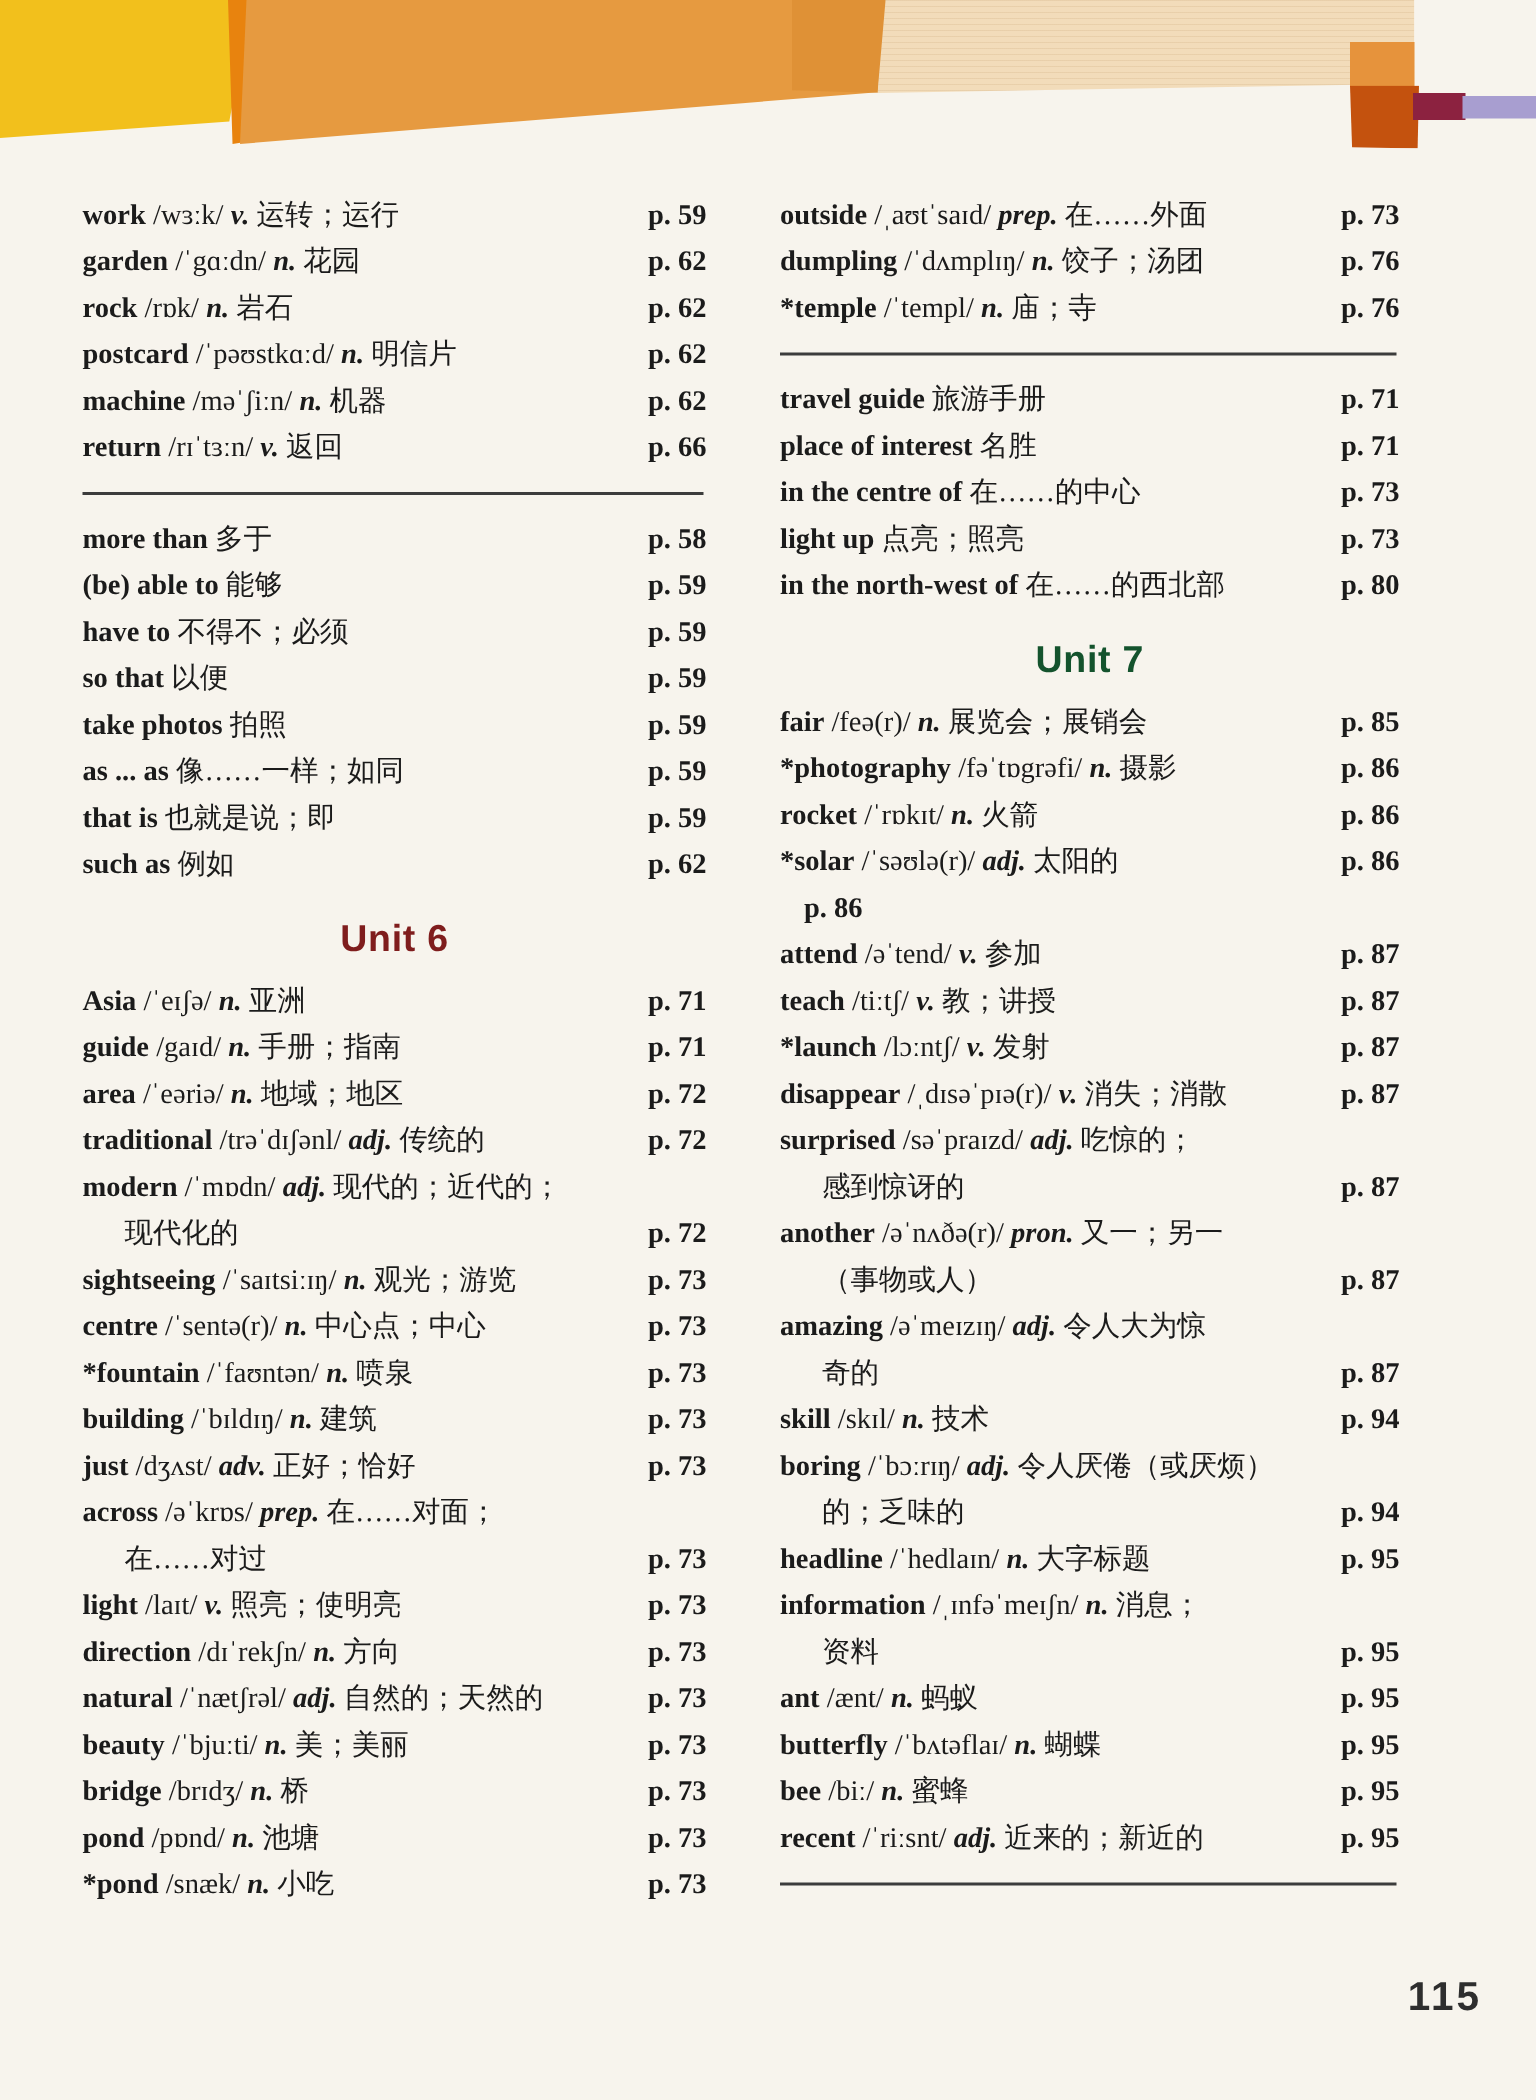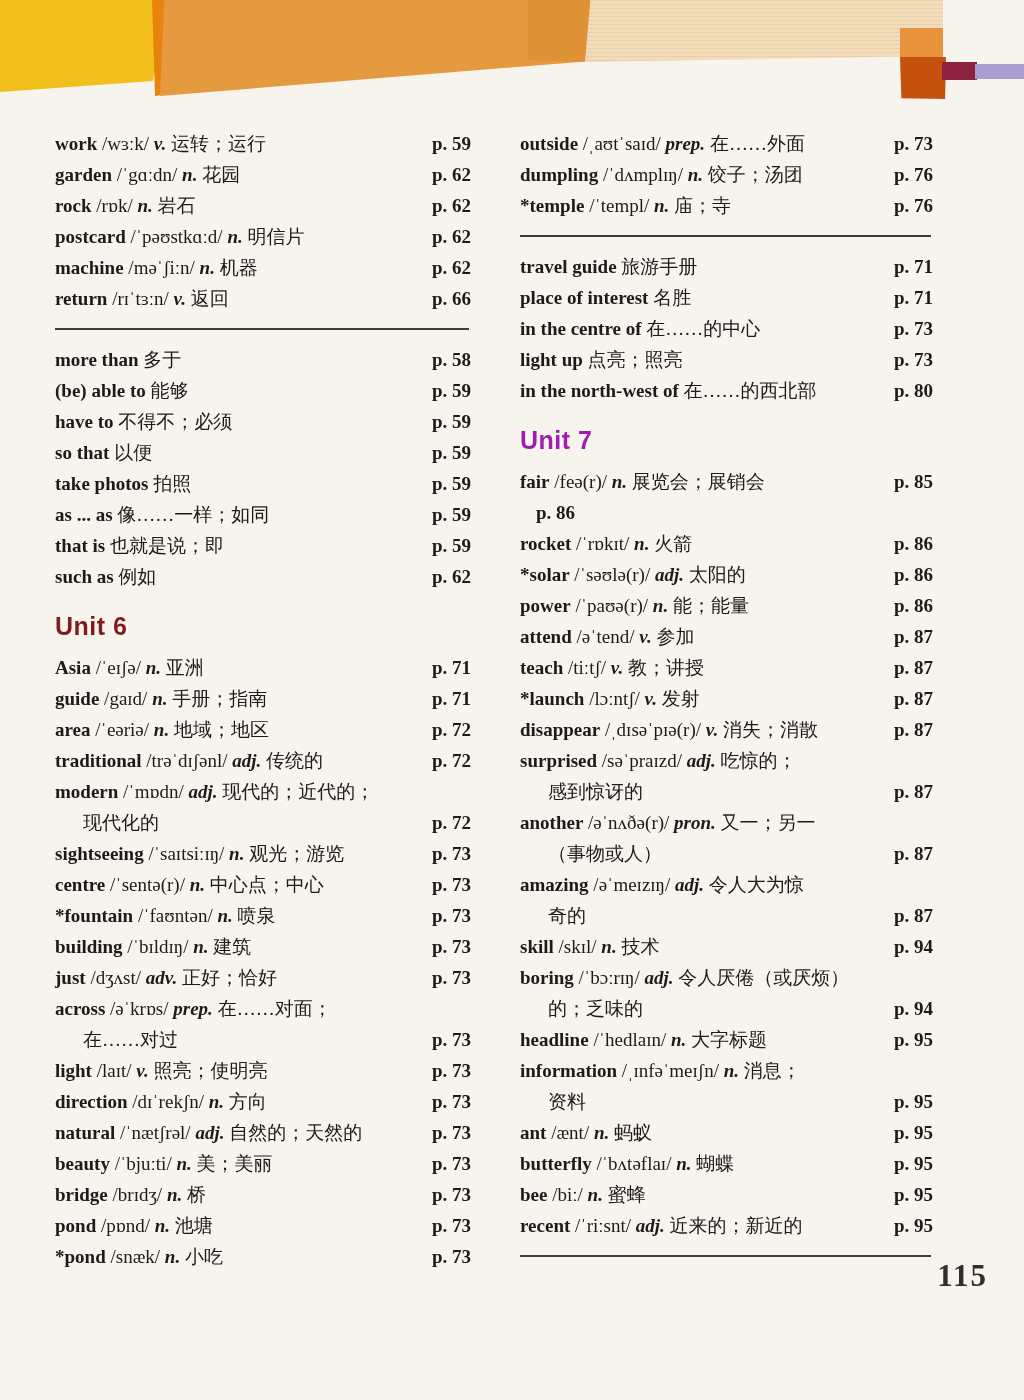--- a/index.html
+++ b/index.html
@@ -22,42 +22,42 @@
   #dec-beige{left:585px;top:0;width:358px;height:62px;
     clip-path:polygon(1.5% 0,100% 0,100% 90%,0 100%);
     background-image:repeating-linear-gradient(180deg, rgba(190,150,100,.18) 0 1px, transparent 1px 4px);}
   #dec-orange-square{left:900px;top:28px;width:43px;height:30px;}
   #dec-rust-square{left:900px;top:57px;width:46px;height:42px;
     clip-path:polygon(0 0,100% 0,98% 100%,3% 98%);}
   #dec-maroon-square{left:942px;top:62px;width:35px;height:18px;}
   #dec-purple-bar{left:975px;top:64px;width:49px;height:15px;}
 
   
-  .vcol{position:absolute;top:128px;}
+  .vcol{position:absolute;top:128px;text-align:center;}
   #left-column{left:55px;width:416px;}
   #right-column{left:520px;width:413px;}
 
   .row{display:flex;justify-content:space-between;align-items:baseline;
     height:31px;line-height:31px;font-size:19px;white-space:nowrap;}
   .txt{overflow:visible;}
   .en{font-weight:bold;}
   .ipa{font-weight:normal;}
   .pos{font-weight:bold;font-style:italic;}
   .zh{font-weight:normal;}
   .pg{font-weight:bold;margin-left:16px;flex:0 0 auto;}
   .row.cont .txt{padding-left:28px;}
 
   .divider{border-top:2px solid #3c3c3c;margin:14px 2px 14px 0;height:0;}
   .unit-header{font-family:"Liberation Sans", sans-serif;font-weight:bold;
     font-size:25px;height:36px;line-height:36px;margin:16px 0 8px 0;
     letter-spacing:.5px;}
 
   
-  #page-number{position:absolute;right:36px;top:1258px;
-    font-family:Liberation Serif, serif;font-size:31px;font-weight:600;
+  #page-number{position:absolute;right:36px;top:1316px;
+    font-family:Liberation Sans, sans-serif;font-size:27px;font-weight:600;
     color:#2e2e2e;letter-spacing:2px;}
 </style>
 </head>
 <body>
 
 <div class="shape" id="dec-yellow" style="background-color: rgb(242, 192, 28);"></div>
 <div class="shape" id="dec-orange-band" style="background-color: rgb(232, 131, 14);"></div>
 <div class="shape" id="dec-orange-main" style="background-color: rgb(230, 154, 64);"></div>
 <div class="shape" id="dec-orange-dark" style="background-color: rgb(216, 138, 46);"></div>
 <div class="shape" id="dec-beige" style="background-color: rgb(242, 220, 186);"></div>
@@ -231,38 +231,38 @@
       <span class="pg">p. 73</span>
     </div>
     <div class="row">
       <span class="txt"><b class="en">light up</b> <span class="zh">点亮；照亮</span></span>
       <span class="pg">p. 73</span>
     </div>
     <div class="row">
       <span class="txt"><b class="en">in the north-west of</b> <span class="zh">在……的西北部</span></span>
       <span class="pg">p. 80</span>
     </div>
-    <div class="unit-header" style="color:#a21caf">Unit 7</div>
+    <div class="unit-header" style="color:#14532d">Unit 7</div>
     <div class="row">
       <span class="txt"><b class="en">fair</b> <span class="ipa">/feə(r)/</span> <i class="pos">n.</i> <span class="zh">展览会；展销会</span></span>
       <span class="pg">p. 85</span>
     </div>
     <div class="row">
+      <span class="txt"><b class="en">*photography</b> <span class="ipa">/fəˈtɒgrəfi/</span> <i class="pos">n.</i> <span class="zh">摄影</span></span>
       <span class="pg">p. 86</span>
     </div>
     <div class="row">
       <span class="txt"><b class="en">rocket</b> <span class="ipa">/ˈrɒkɪt/</span> <i class="pos">n.</i> <span class="zh">火箭</span></span>
       <span class="pg">p. 86</span>
     </div>
     <div class="row">
       <span class="txt"><b class="en">*solar</b> <span class="ipa">/ˈsəʊlə(r)/</span> <i class="pos">adj.</i> <span class="zh">太阳的</span></span>
       <span class="pg">p. 86</span>
     </div>
     <div class="row">
-      <span class="txt"><b class="en">power</b> <span class="ipa">/ˈpaʊə(r)/</span> <i class="pos">n.</i> <span class="zh">能；能量</span></span>
       <span class="pg">p. 86</span>
     </div>
     <div class="row">
       <span class="txt"><b class="en">attend</b> <span class="ipa">/əˈtend/</span> <i class="pos">v.</i> <span class="zh">参加</span></span>
       <span class="pg">p. 87</span>
     </div>
     <div class="row">
       <span class="txt"><b class="en">teach</b> <span class="ipa">/tiːtʃ/</span> <i class="pos">v.</i> <span class="zh">教；讲授</span></span>
       <span class="pg">p. 87</span>
     </div>

